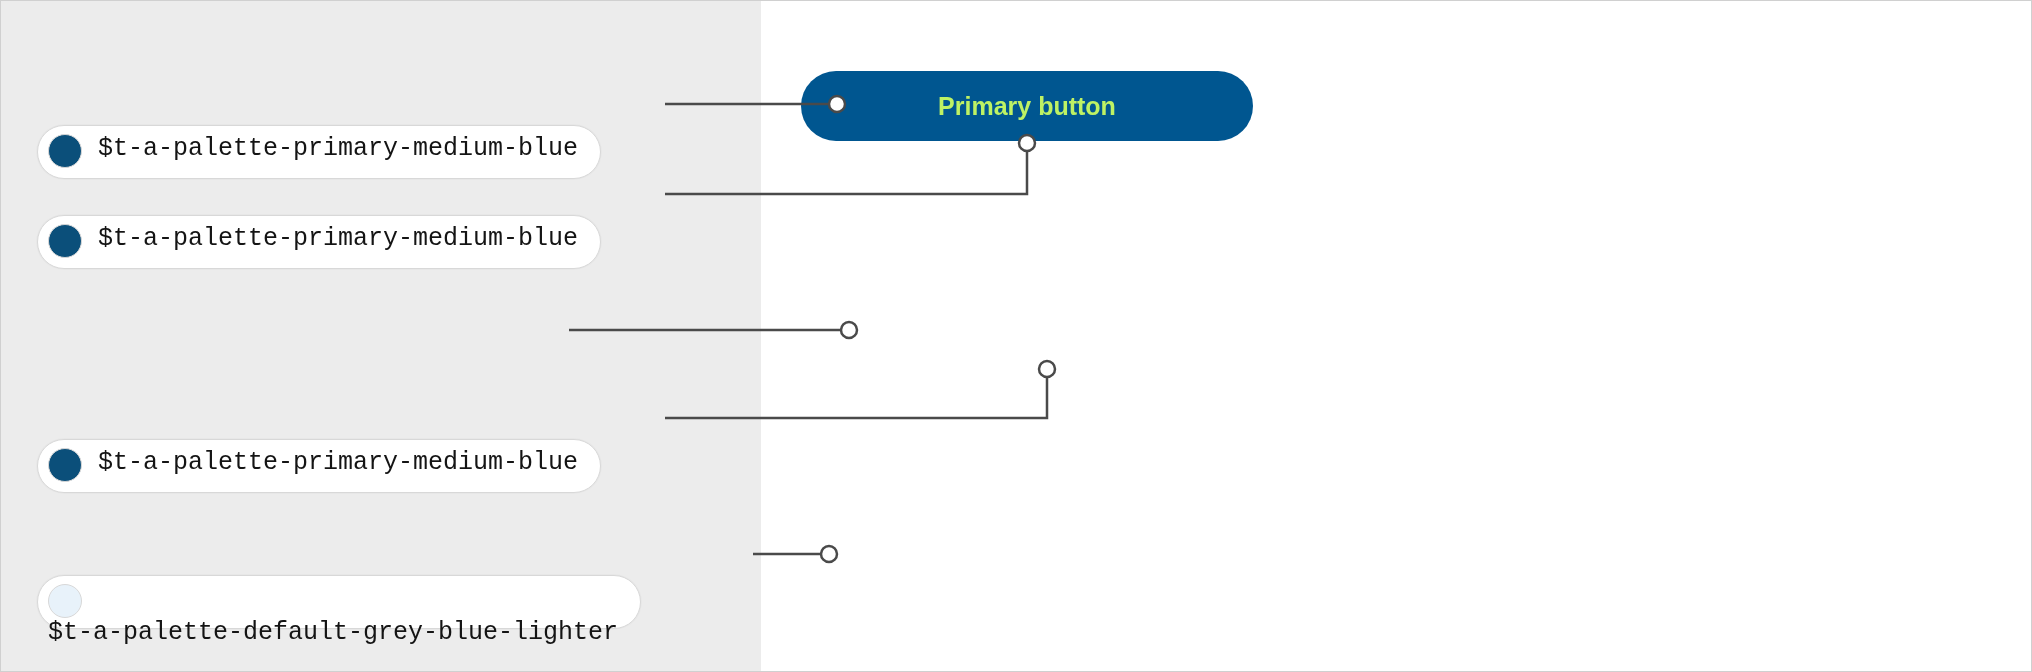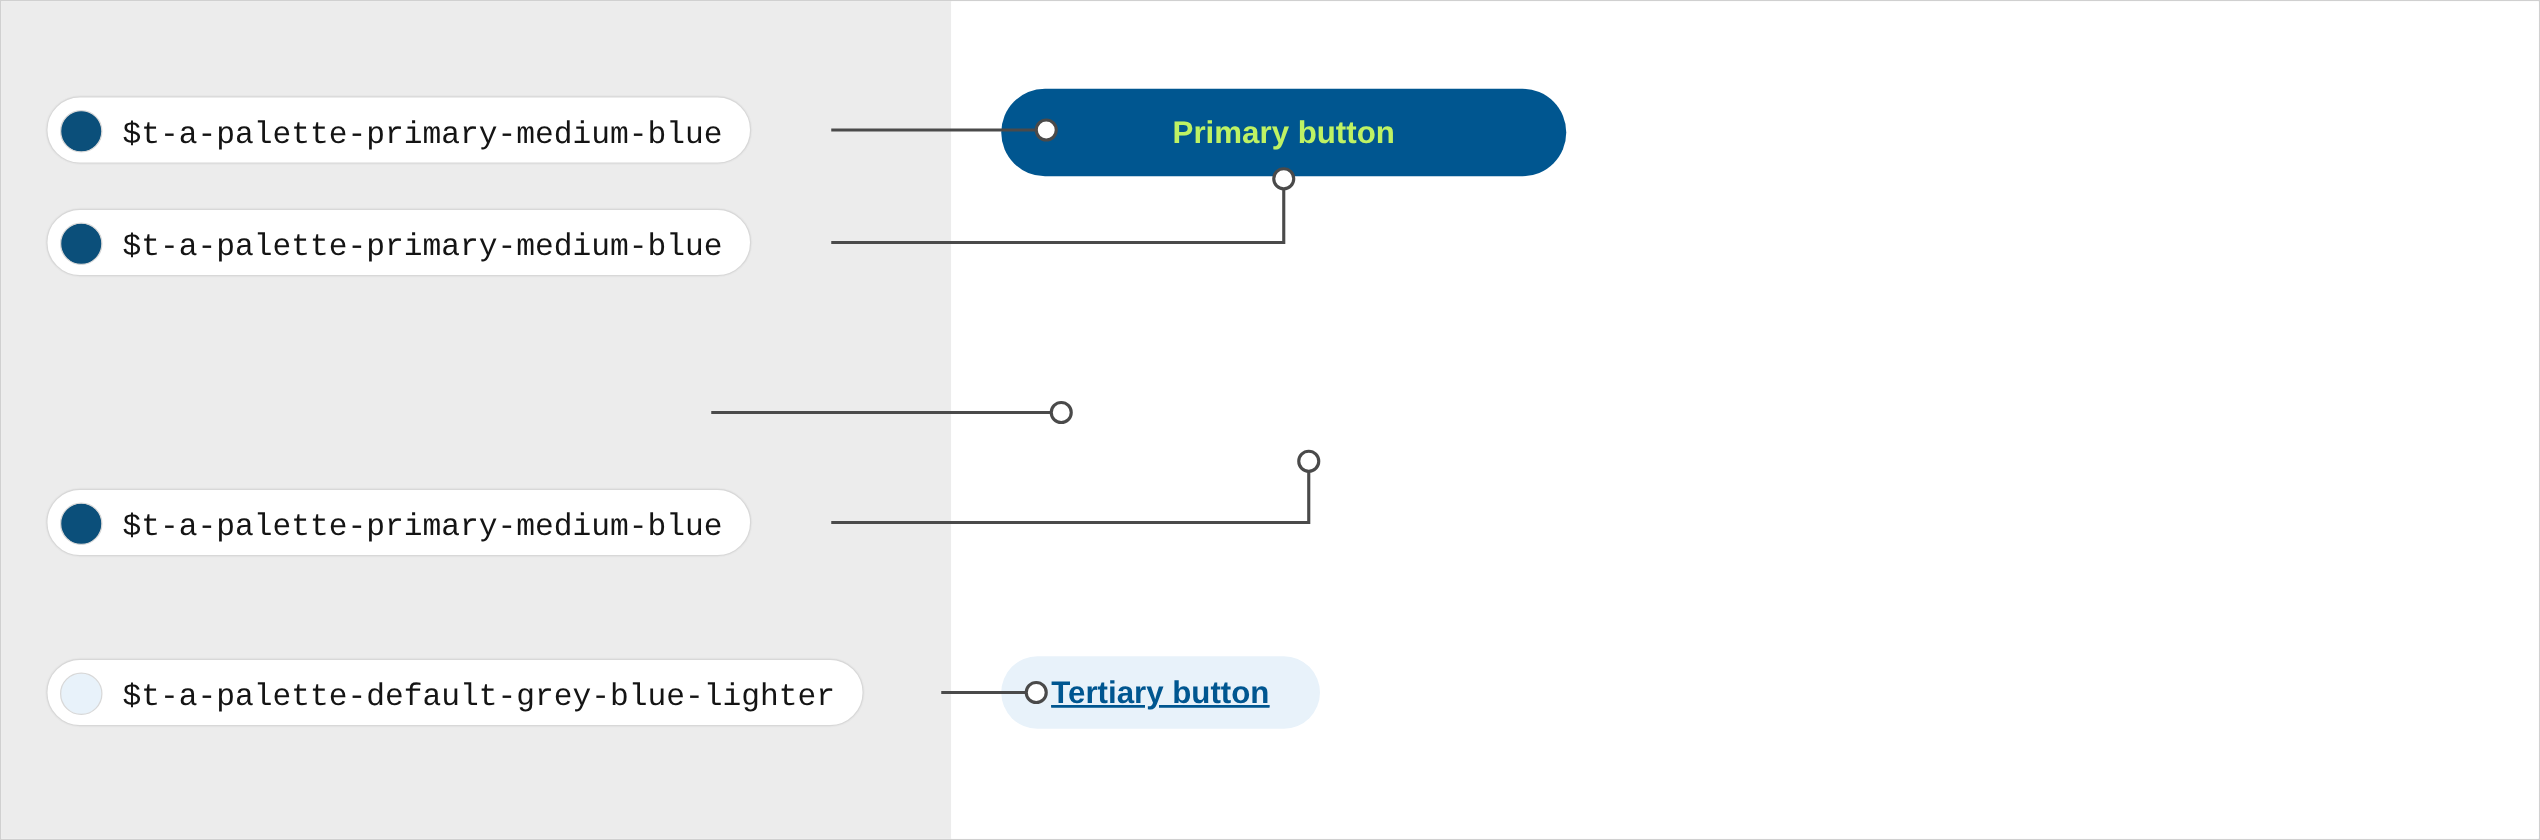--- a/index.html
+++ b/index.html
@@ -24,24 +24,25 @@
       position: absolute;
       left: 760px; top: 0; bottom: 0; right: 0;
       background: #fff;
     }
     .token-pill {
       position: absolute;
       background: #fff;
       border: 1px solid #d8d8d8;
       border-radius: 9999px;
       display: flex;
-      align-items: flex-end;
+      align-items: flex-start;
       padding: 8px 22px 8px 10px;
       height: 54px;
       box-shadow: 0 0 0 1px rgba(0,0,0,0.02);
+      margin-top: 48px;
     }
     .swatch {
       width: 34px; height: 34px;
       border-radius: 50%;
       border: 1px solid #d8d8d8;
       margin-right: 16px;
       flex: none;
     }
     .token-label {
       font-family: "SFMono-Regular", Consolas, "Liberation Mono", Menlo, Courier, monospace;
@@ -114,33 +115,30 @@
     <span class="swatch" style="background:#0b4f7a;"></span>
     <span class="token-label">$t-a-palette-primary-medium-blue</span>
   </div>
 
 
   <div class="token-pill" style="left:36px; top:390px;">
     <span class="swatch" style="background:#0b4f7a;"></span>
     <span class="token-label">$t-a-palette-primary-medium-blue</span>
   </div>
 
-  <div class="token-pill" style="left:36px; top:526px;">
+  <div class="token-pill" style="left:36px; top:526px;flex-direction:column;">
     <span class="swatch" style="background:#e8f2fa;"></span>
     <span class="token-label">$t-a-palette-default-grey-blue-lighter</span>
   </div>
 
   <button class="btn btn-primary" style="left:800px; top:70px; width:452px;">
     <span class="btn-label">Primary button</span>
   </button>
 
 
-  <button class="btn btn-tertiary" style="left:800px; top:524px;">
-    <span class="btn-label">Tertiary button</span>
-  </button>
 
   <svg class="connector" width="2032" height="672" style="left:0; top:0; position:absolute; pointer-events:none;">
 
     <g>
       <path d="M 664 103 L 828 103" stroke="#4a4a4a" stroke-width="2.5"></path>
       <circle class="endpoint" cx="836" cy="103" r="8"></circle>
     </g>
 
     <g>
       <path d="M 664 193 L 1026 193 L 1026 148" stroke="#4a4a4a" stroke-width="2.5"></path>

